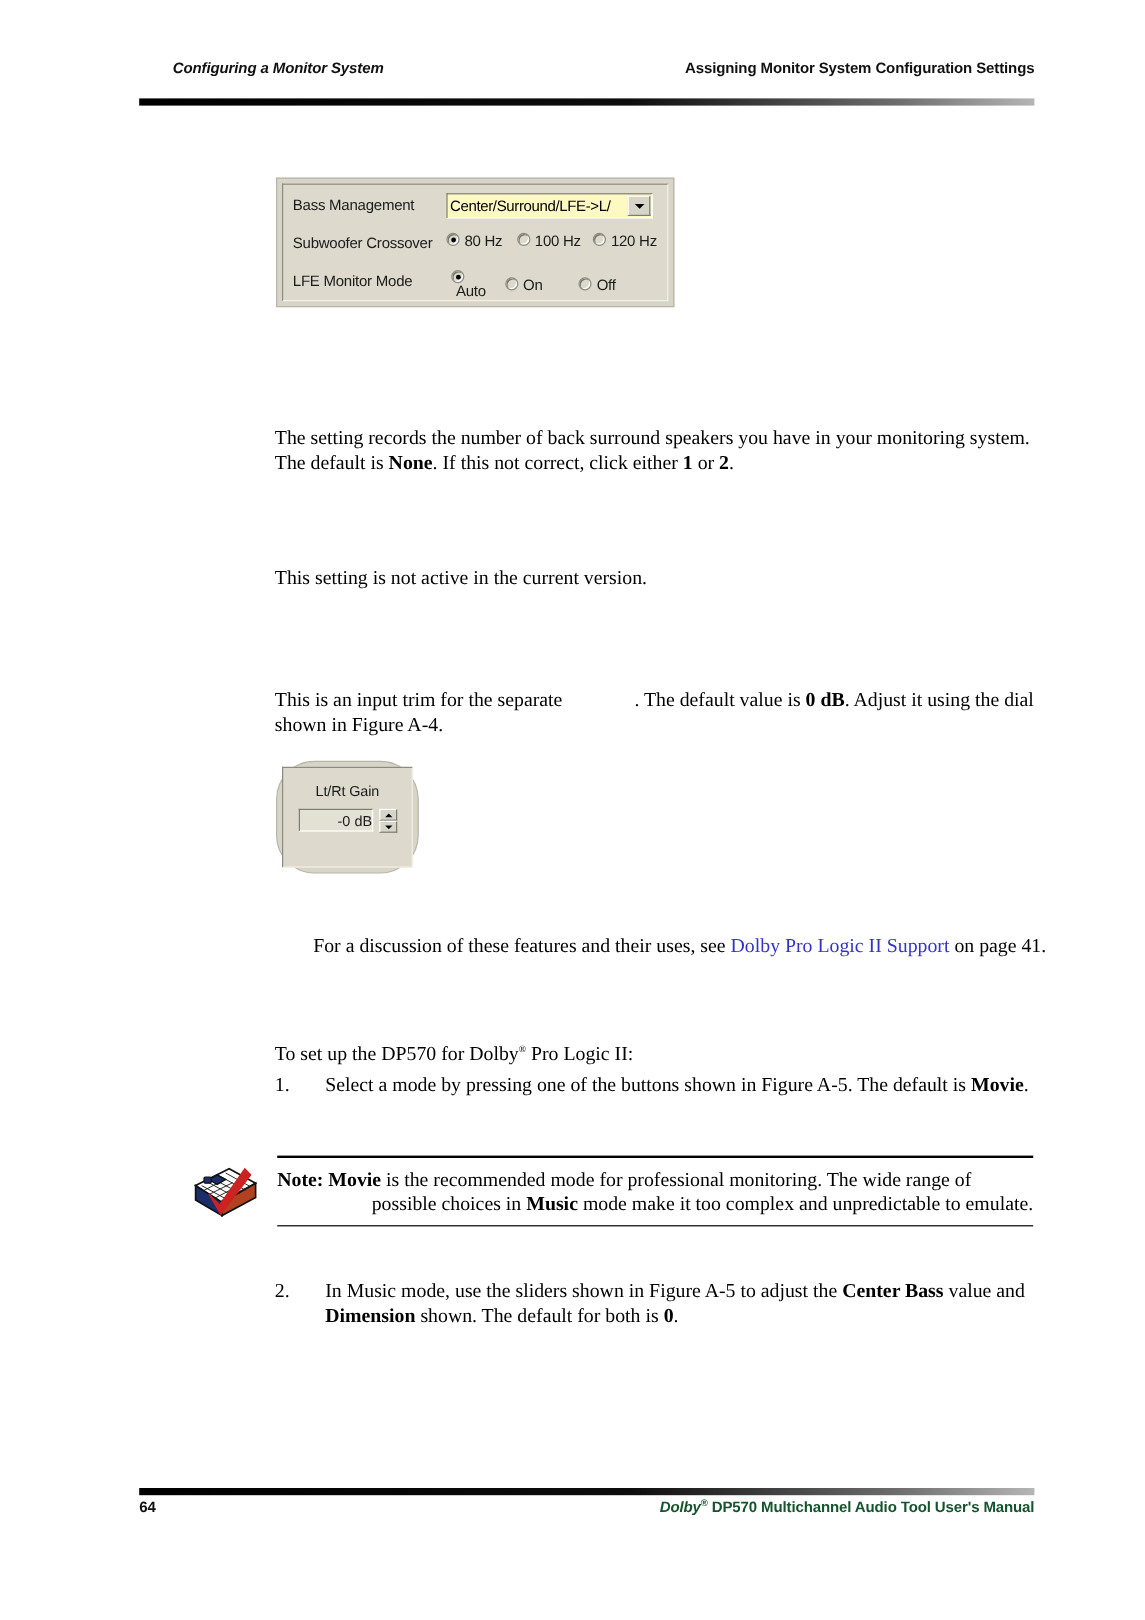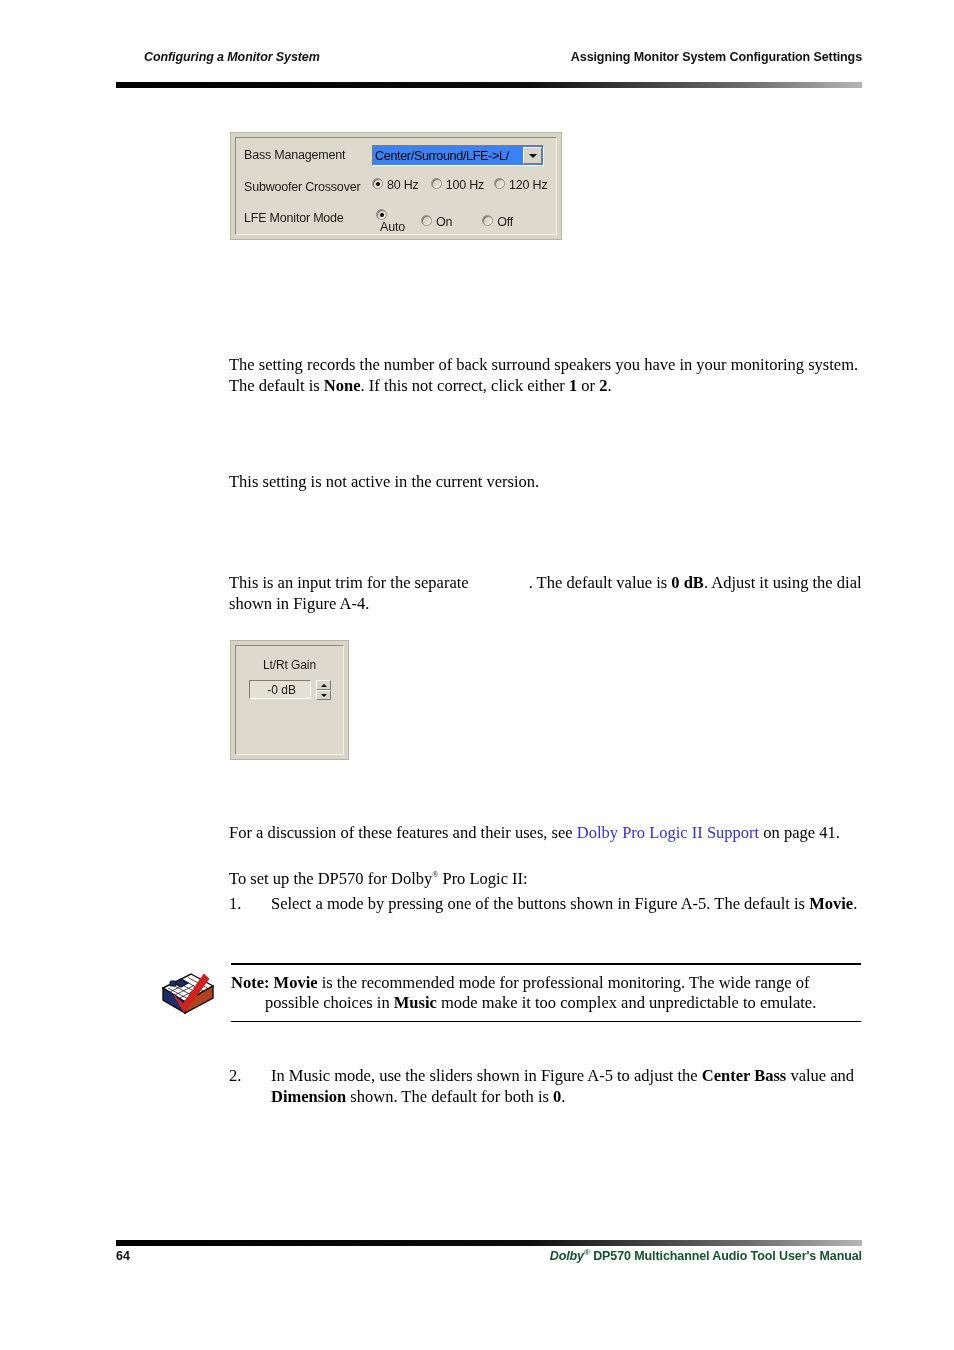--- a/index.html
+++ b/index.html
@@ -92,20 +92,21 @@
   }
   sup.reg { font-size: 8px; vertical-align: super; }
 
   
   .dlg-outer {
     position: absolute;
     background: #d7d4c8;
     border: 1px solid #b8b5a8;
     box-sizing: border-box;
     padding: 4px;
+    margin-top: 16px;
   }
   .dlg-inner {
     width: 100%;
     height: 100%;
     box-sizing: border-box;
     border-top: 1px solid #8d8b80;
     border-left: 1px solid #8d8b80;
     border-bottom: 1px solid #f3f1e8;
     border-right: 1px solid #f3f1e8;
     background: #ddd9cc;
@@ -138,21 +139,21 @@
   #row-bass   { left: 8px; top: 10px;  width: 310px; }
   #row-sub    { left: 8px; top: 42px;  width: 310px; }
   #row-lfe    { left: 8px; top: 73px;  width: 310px; }
 
   .combo {
     position: absolute;
     left: 128px;
     top: -3px;
     width: 172px;
     height: 21px;
-    background: #3b82f6;
+    background: #fef9c3;
     border-top: 1px solid #7e7b70;
     border-left: 1px solid #7e7b70;
     border-bottom: 1px solid #ffffff;
     border-right: 1px solid #ffffff;
     box-sizing: border-box;
     display: flex;
     align-items: center;
     overflow: hidden;
   }
   .combo-text {
@@ -210,23 +211,24 @@
     margin-left: 4px;
     font-family: "Liberation Sans", sans-serif;
     font-size: 12.5px;
     letter-spacing: -0.2px;
     color: #1b1b1b;
   }
 
   
   #gain-dialog {
     left: 230px;
-    top: 640px;
+    top: 618px;
     width: 119px;
-    height: 120px;
+    height: 94px;
+    border-radius: 32px;
   }
   .gain-caption {
     position: absolute;
     left: 0; right: 0;
     top: 12px;
     text-align: center;
     font-family: "Liberation Sans", sans-serif;
     font-size: 12px;
     letter-spacing: -0.1px;
     color: #1b1b1b;
@@ -243,21 +245,21 @@
     height: 19px;
     background: #e3e0d4;
     border-top: 1px solid #7e7b70;
     border-left: 1px solid #7e7b70;
     border-bottom: 1px solid #ffffff;
     border-right: 1px solid #ffffff;
     box-sizing: border-box;
     display: flex;
     align-items: center;
     justify-content: flex-end;
-    padding-right: 14px;
+    padding-right: 0;
     font-family: "Liberation Sans", sans-serif;
     font-size: 12px;
     color: #1b1b1b;
   }
   .spinner {
     margin-left: 5px;
     width: 15px;
     height: 20px;
     display: flex;
     flex-direction: column;
@@ -322,21 +324,21 @@
     width: 100%;
     height: 1.6px;
     background: #000;
   }
   .note-body {
     padding: 8px 0 7px 0;
     font-family: "Liberation Serif", serif;
     font-size: 16.5px;
     line-height: 20.5px;
   }
-  .note-line2 { display: block; padding-left: 34px; }
+  .note-line2 { display: block; padding-left: 34px; text-align: right; }
 
   #note-icon {
     position: absolute;
     left: 157px;
     top: 968px;
     width: 62px;
     height: 56px;
   }
 </style>
 </head>
@@ -420,21 +422,21 @@
           <span class="arrow-up-s"></span>
         </span>
         <span class="spin-btn">
           <span class="arrow-down-s"></span>
         </span>
       </div>
     </div>
   </div>
 </div>
 
-<div class="body-p" style="top:823px;">
+<div class="body-p" style="top:778px;margin-left:32px;">
   <span>For a discussion of these features and their uses, see </span><a class="link" href="#" style="text-decoration:none;">Dolby Pro Logic II Support</a><span> on page 41.</span>
 </div>
 
 <div class="body-p" style="top:865px;">
   <span>To set up the DP570 for Dolby</span><sup class="reg">®</sup><span> Pro Logic II:</span>
 </div>
 
 <div class="num-item" style="top:894px;">
   <span class="num-marker">1.</span>
   <span class="num-text">

